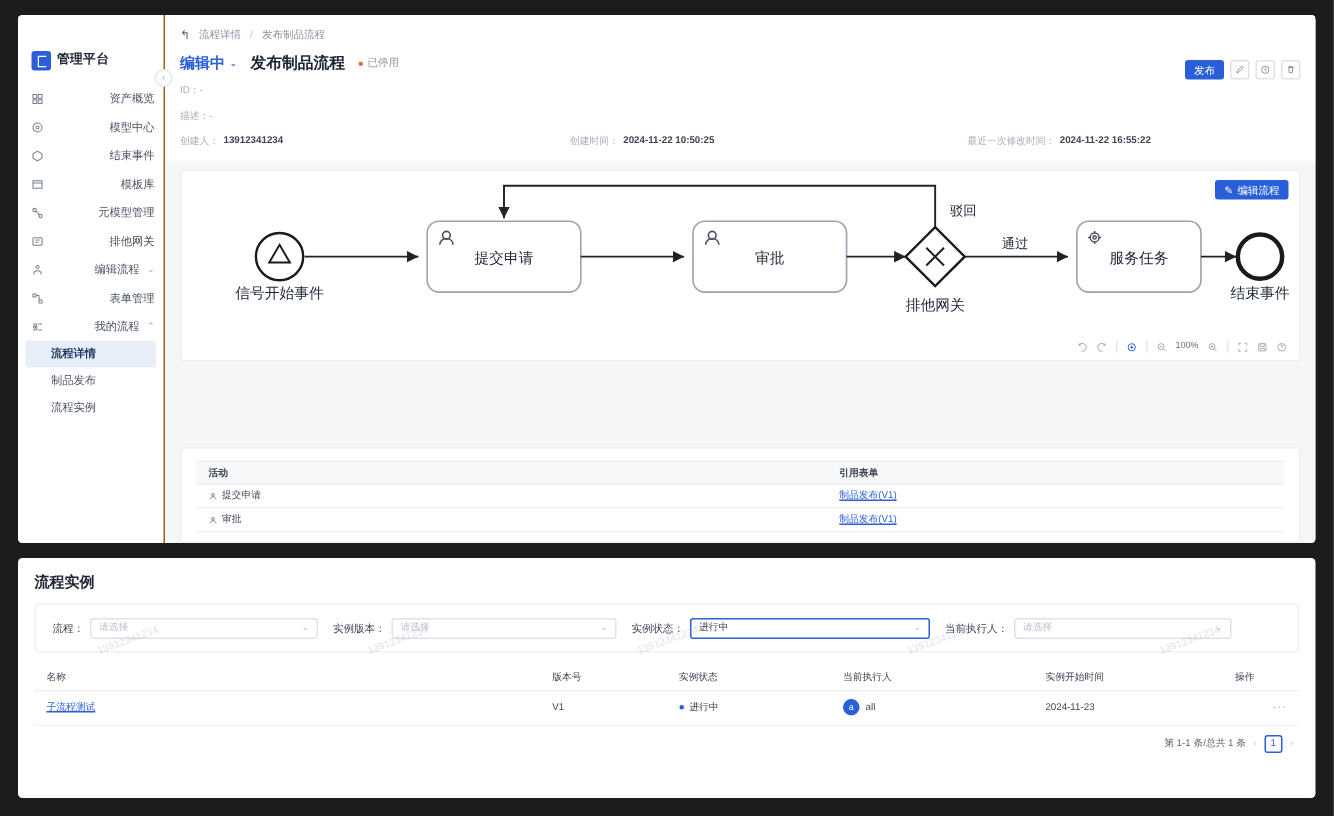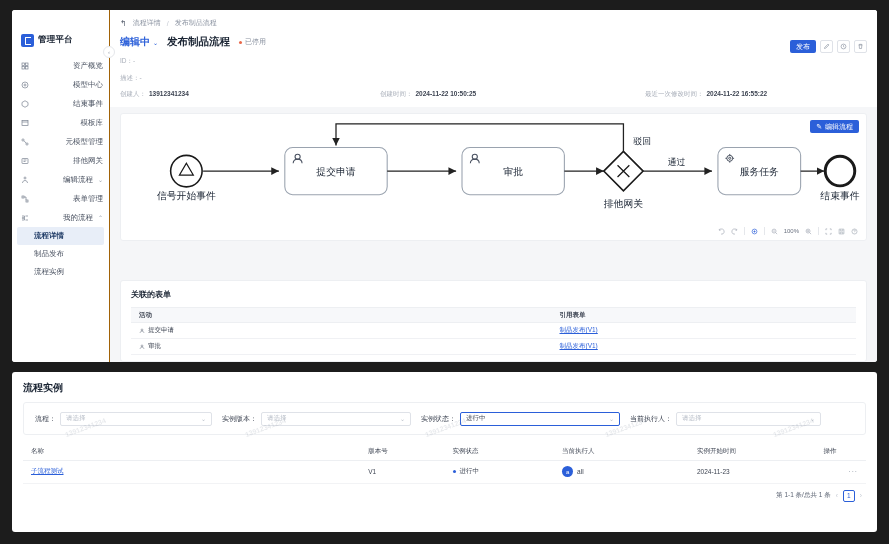--- a/index.html
+++ b/index.html
@@ -690,21 +690,20 @@
                   <circle cx="8" cy="8" r="5.8"></circle>
                   <path d="M6.4 6.2a1.7 1.7 0 113 1.2c-.6.5-1.4.8-1.4 1.6"></path>
                   <circle cx="8" cy="11.3" r="0.55" fill="currentColor" stroke="none"></circle>
                 </svg>
               </span>
           </div>
         </div>
       </div>
 
       <div class="forms-card">
-        <div class="forms-title">关联的表单</div>
         <table class="ftable">
           <thead>
             <tr>
               <th>活动</th>
               <th class="col-right">引用表单</th>
             </tr>
           </thead>
           <tbody>
             <tr>
               <td>

